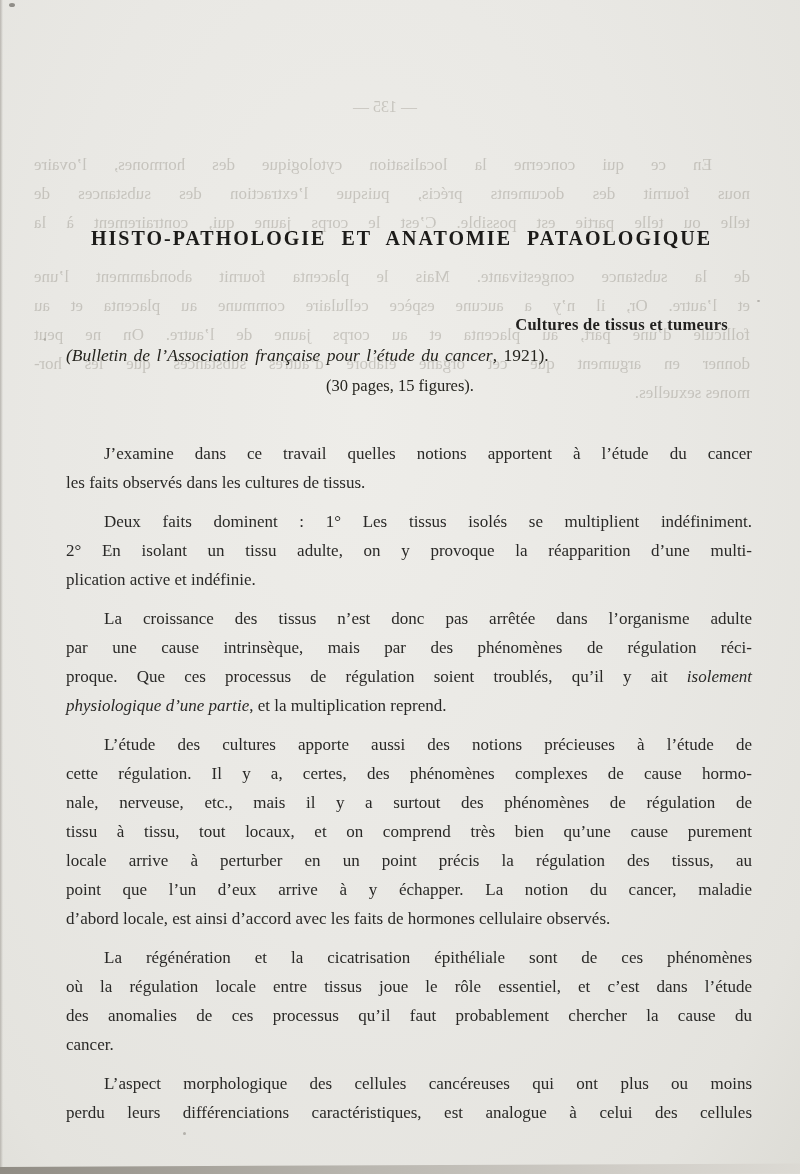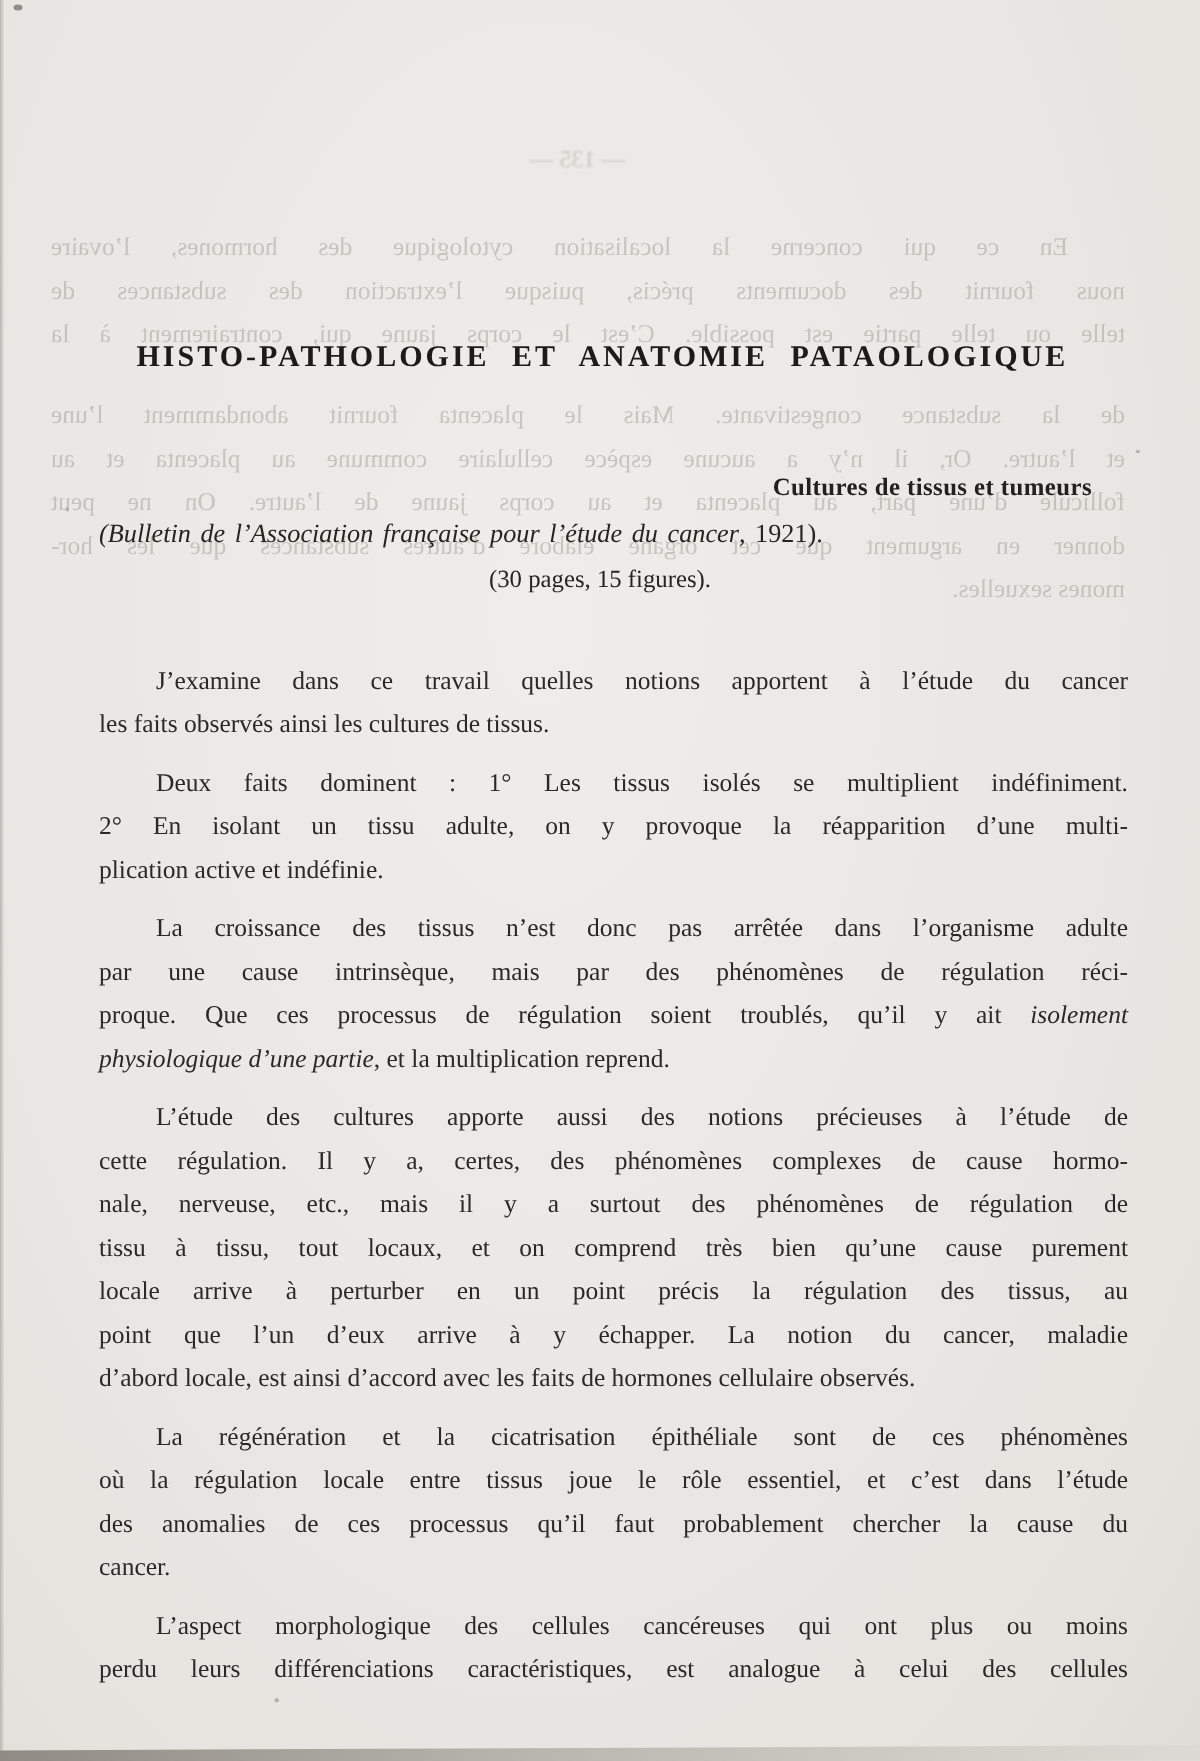--- a/index.html
+++ b/index.html
@@ -120,21 +120,21 @@
 
   <div class="ref-line">
     <span class="it">(Bulletin de l’Association française pour l’étude du cancer</span><span>, 1921).</span>
   </div>
 
   <div class="figures-line">(30 pages, 15 figures).</div>
 
   <div class="body-text">
       <div class="para">
         <div class="bline first">J’examine dans ce travail quelles notions apportent à l’étude du cancer</div>
-        <div class="bline pend">les faits observés ainsi les cultures de tissus.</div>
+        <div class="bline pend">les faits observés dans les cultures de tissus.</div>
       </div>
       <div class="para">
         <div class="bline first">Deux faits dominent : 1° Les tissus isolés se multiplient indéfiniment.</div>
         <div class="bline">2° En isolant un tissu adulte, on y provoque la réapparition d’une multi-</div>
         <div class="bline pend">plication active et indéfinie.</div>
       </div>
       <div class="para">
         <div class="bline first">La croissance des tissus n’est donc pas arrêtée dans l’organisme adulte</div>
         <div class="bline">par une cause intrinsèque, mais par des phénomènes de régulation réci-</div>
         <div class="bline">proque. Que ces processus de régulation soient troublés, qu’il y ait <i>isolement</i></div>

